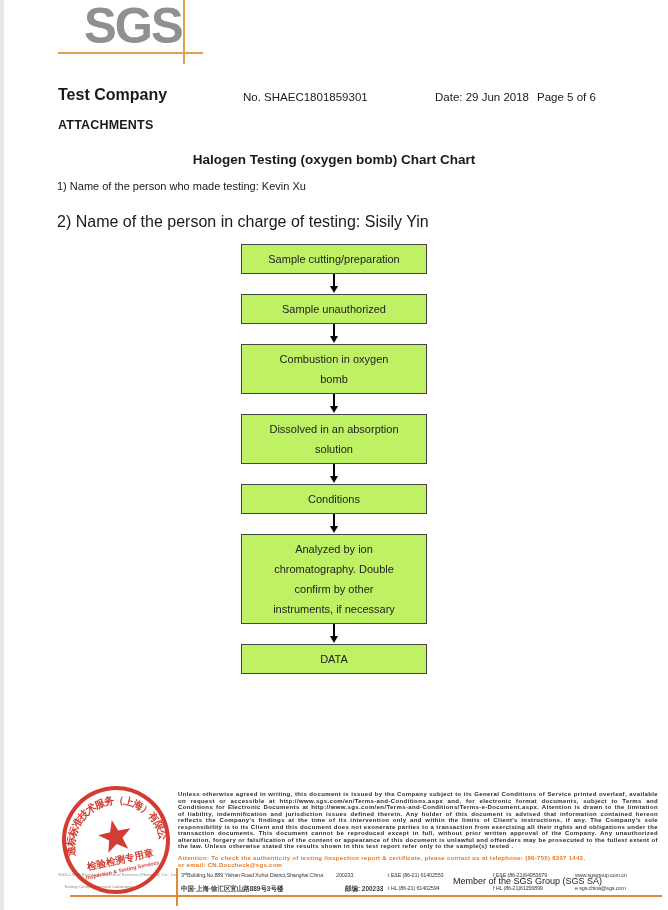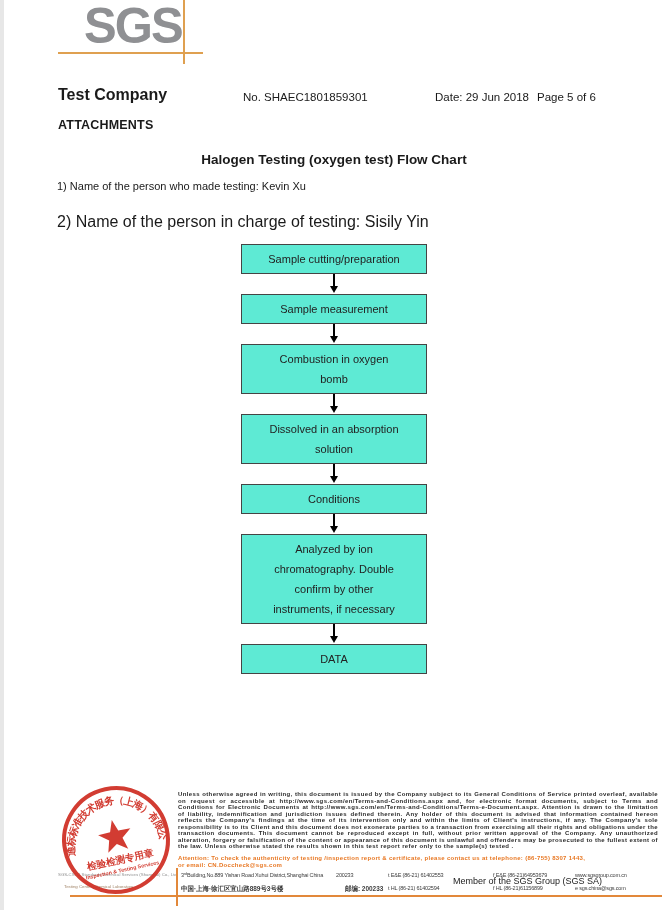--- a/index.html
+++ b/index.html
@@ -20,21 +20,21 @@
   .report-no{left:237px;top:91px;font-size:11.5px;margin-left:6px;}
   .report-date{left:435px;top:91px;font-size:11.5px;}
   .page-info{left:537px;top:91px;font-size:11.5px;}
   .section-heading{left:58px;top:118px;font-size:12.5px;font-weight:bold;letter-spacing:.2px;}
   .chart-title{left:0;top:152px;width:668px;text-align:center;font-size:13.5px;font-weight:bold;}
   .note1{left:57px;top:180px;font-size:11px;}
   .note2{left:57px;top:213px;font-size:16px;}
   
   .flow{left:241px;top:244px;width:186px;display:flex;flex-direction:column;align-items:stretch;}
   .flow-box{
-    box-sizing:border-box;border:1.4px solid #444;background:#5eead4;
+    box-sizing:border-box;border:1.4px solid #444;background:#bef264;
     min-height:29px;display:flex;align-items:center;justify-content:center;
     text-align:center;font-size:11px;line-height:20px;padding:4px 25px;color:#222;
   }
   .flow-arrow{height:20px;display:flex;flex-direction:column;align-items:center;justify-content:flex-start;}
   .flow-arrow .shaft{width:2.6px;height:12px;background:#000;}
   .flow-arrow .head{width:0;height:0;border-left:4.5px solid transparent;
     border-right:4.5px solid transparent;border-top:7px solid #000;}
   
   .disclaimer{left:178px;top:791px;width:480px;font-size:6px;line-height:6.5px;
     letter-spacing:.38px;font-weight:600;color:#2b2b2b;text-align:justify;}
@@ -61,31 +61,31 @@
   <div class="abs sgs-logo">SGS</div>
   <div class="abs crop-v"></div>
   <div class="abs crop-h"></div>
 
   <div class="abs doc-title">Test Company</div>
   <div class="abs report-no">No. SHAEC1801859301</div>
   <div class="abs report-date">Date: 29 Jun 2018</div>
   <div class="abs page-info">Page 5 of 6</div>
   <div class="abs section-heading">ATTACHMENTS</div>
 
-  <div class="abs chart-title">Halogen Testing (oxygen test) Flow Chart</div>
+  <div class="abs chart-title">Halogen Testing (oxygen bomb) Chart Chart</div>
   <div class="abs note1">1) Name of the person who made testing: Kevin Xu</div>
   <div class="abs note2">2) Name of the person in charge of testing: Sisily Yin</div>
 
   <div class="abs flow">
       <div class="flow-box">Sample cutting/preparation</div>
       <div class="flow-arrow">
         <div class="shaft"></div>
         <div class="head"></div>
       </div>
-      <div class="flow-box">Sample measurement</div>
+      <div class="flow-box">Sample unauthorized</div>
       <div class="flow-arrow">
         <div class="shaft"></div>
         <div class="head"></div>
       </div>
       <div class="flow-box">Combustion in oxygen bomb</div>
       <div class="flow-arrow">
         <div class="shaft"></div>
         <div class="head"></div>
       </div>
       <div class="flow-box">Dissolved in an absorption solution</div>

